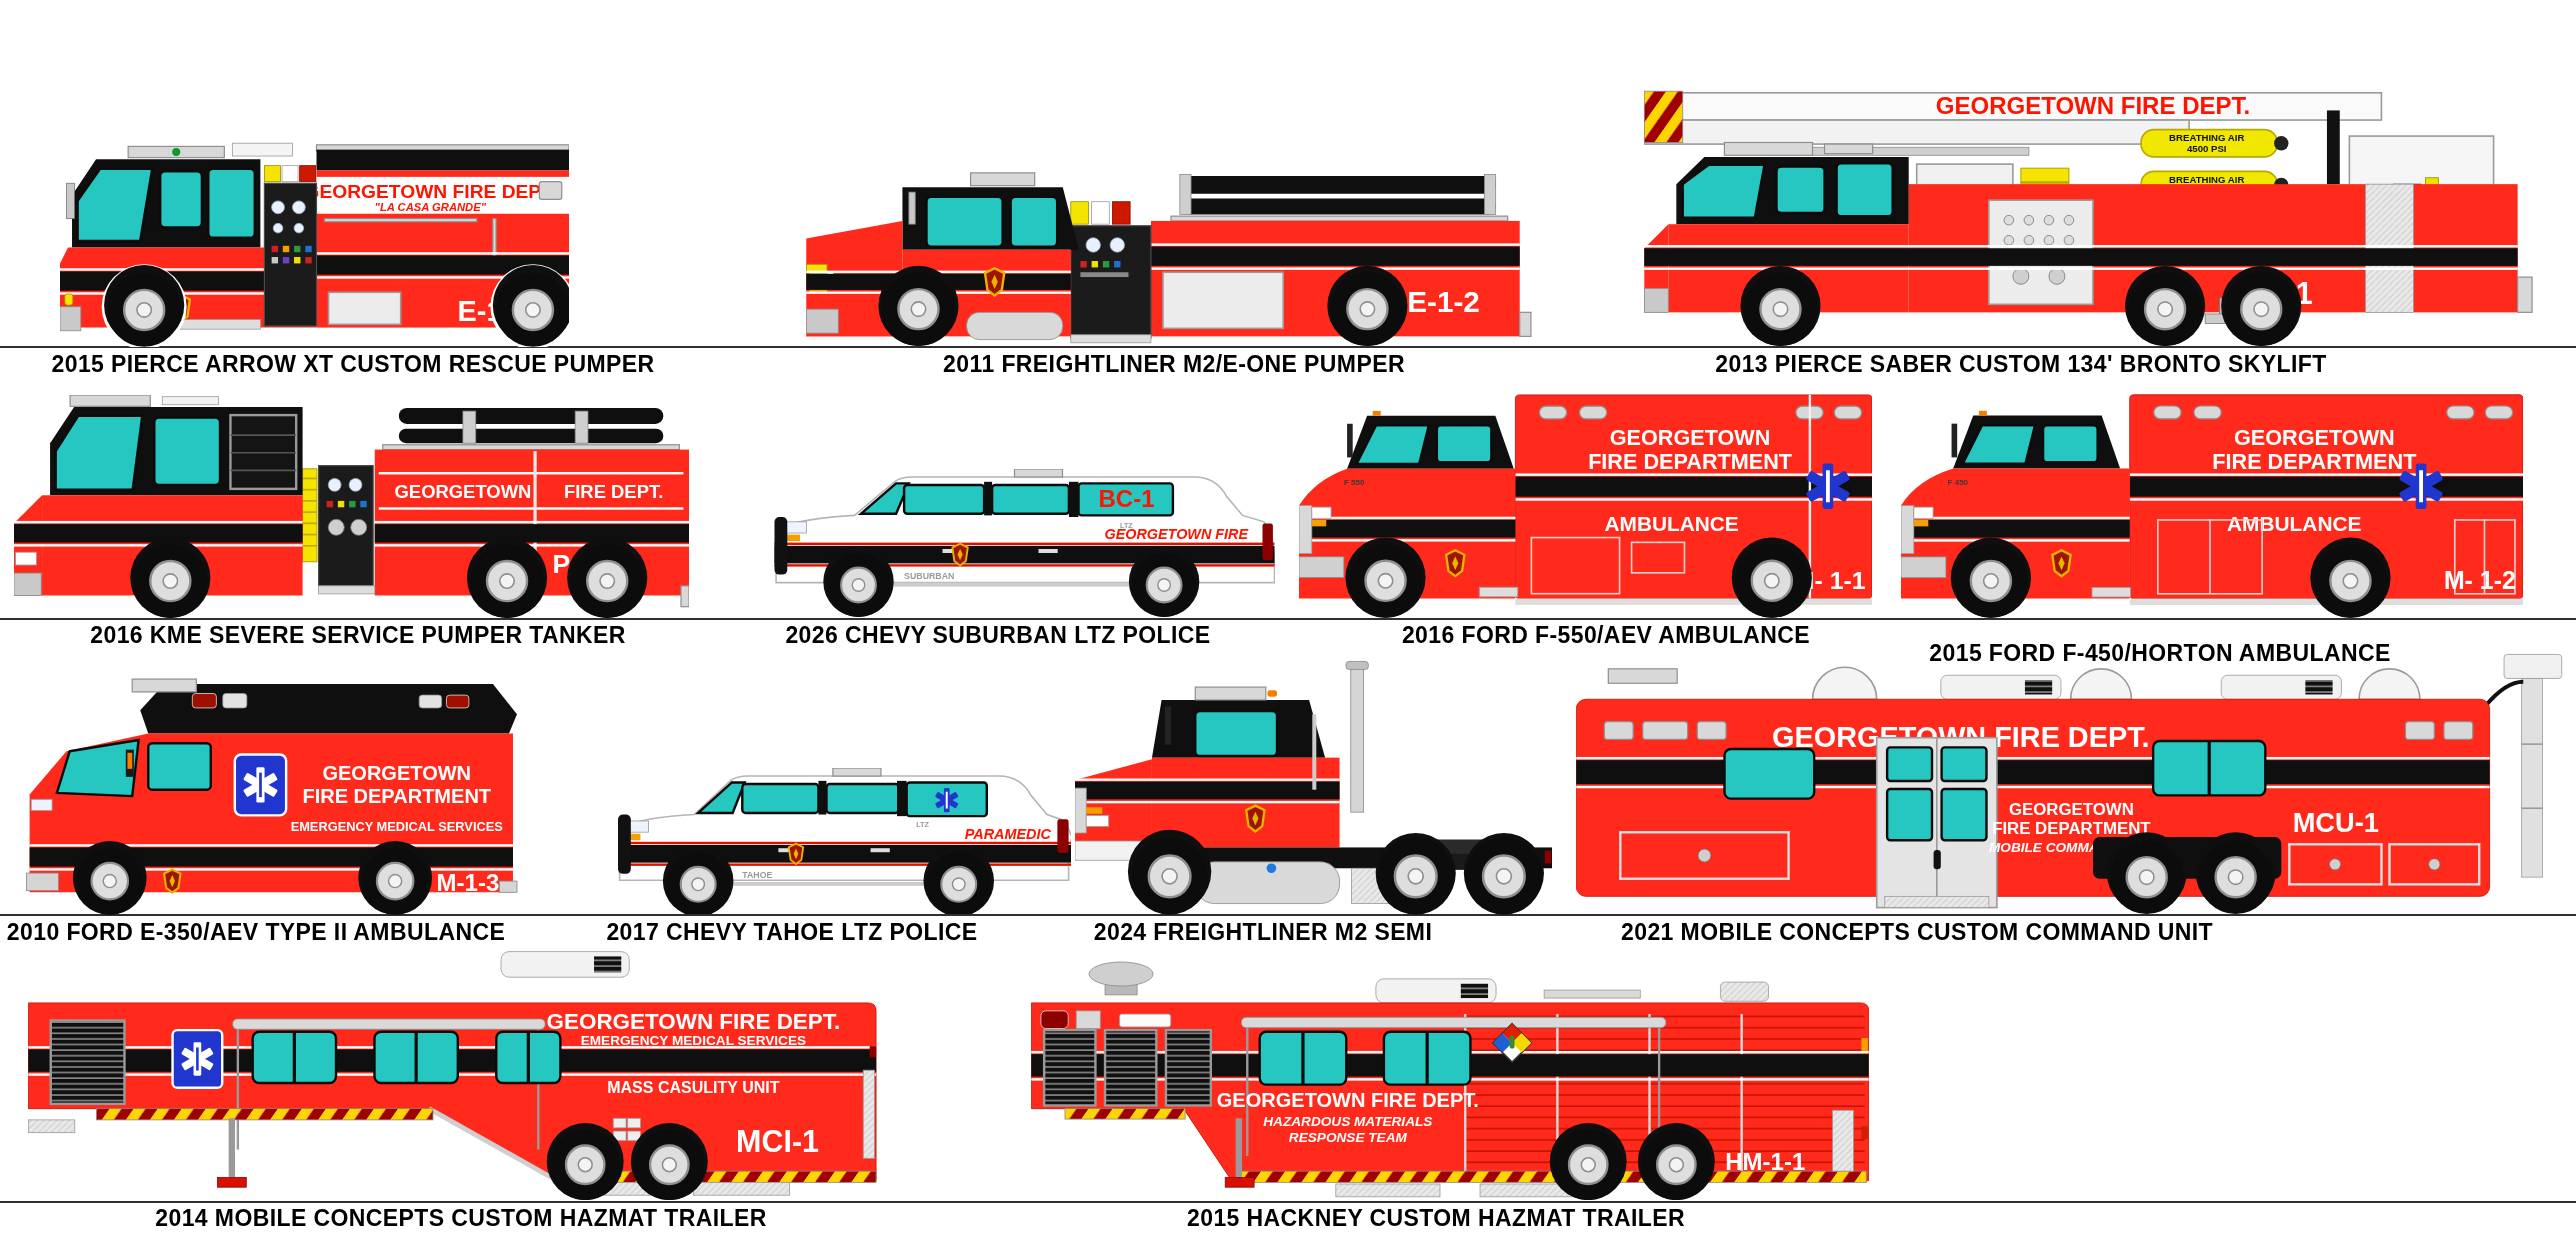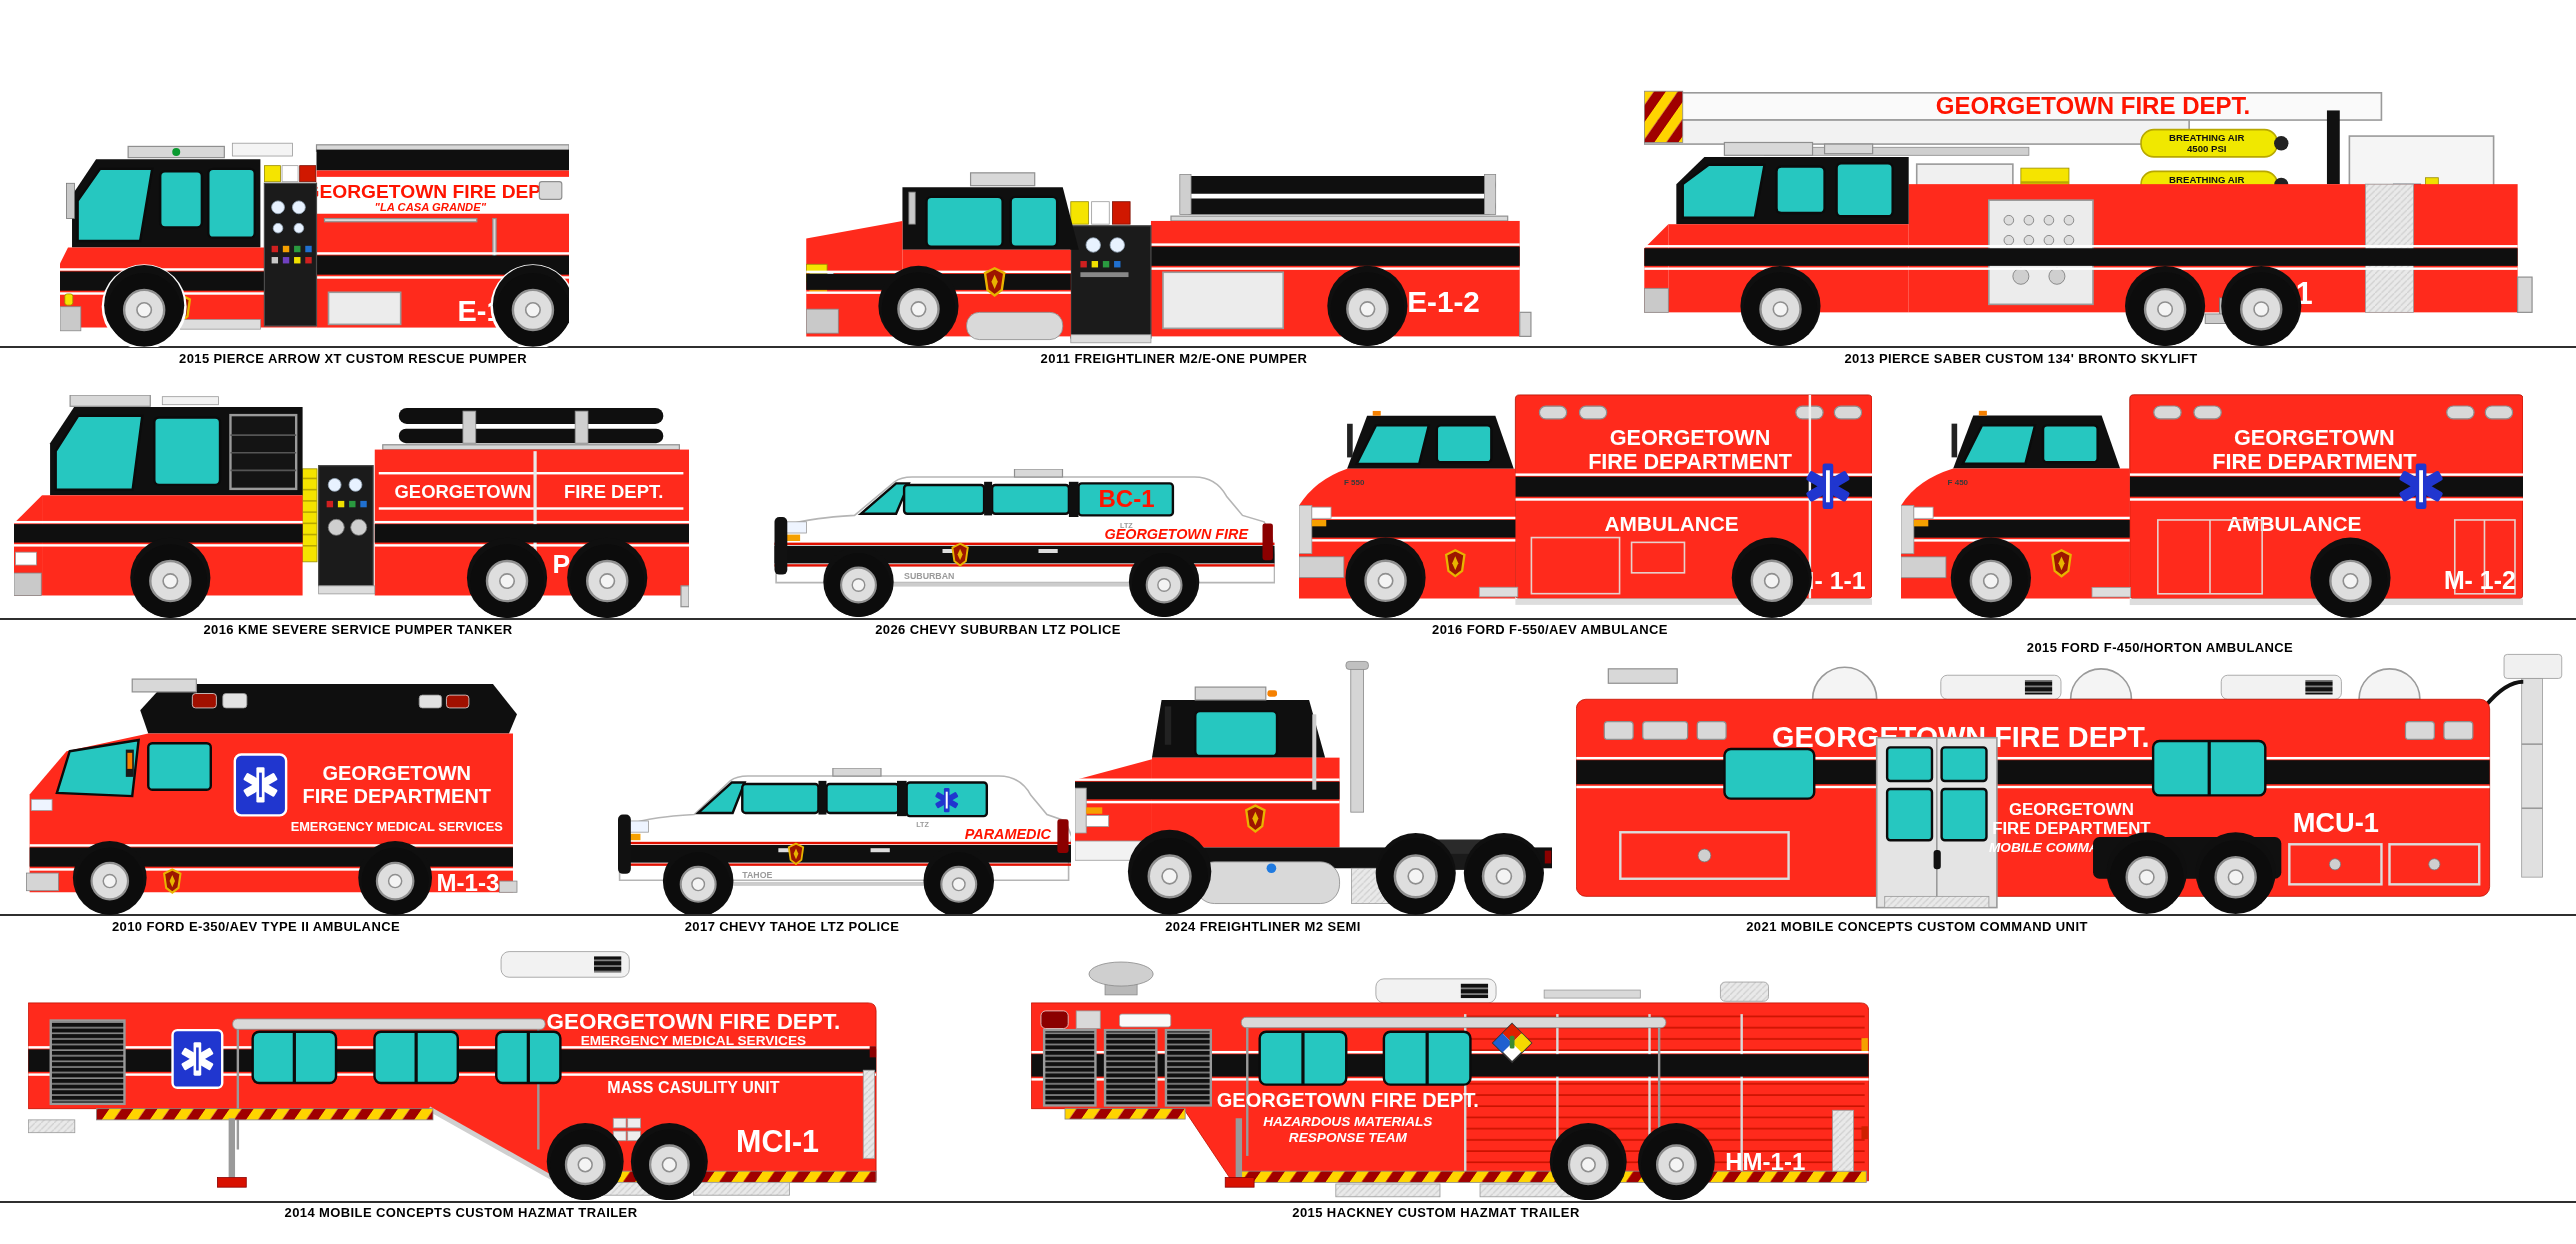--- a/index.html
+++ b/index.html
@@ -2,21 +2,21 @@
 <html style="font-size:13px"><head>
 <meta charset="utf-8">
 <style>
   html,body{margin:0;padding:0;background:#fff;}
   #canvas{position:relative;width:2576px;height:1245px;background:#fff;overflow:hidden;
           font-family:"Liberation Sans",sans-serif;}
   .groundline{position:absolute;left:0;width:2576px;height:1.6px;background:#2f2f2f;}
   .veh{position:absolute;}
   .veh svg{display:block;}
   .cap{position:absolute;transform:translateX(-50%);white-space:nowrap;
-       font-weight:bold;font-size:13px;color:#000;letter-spacing:0.4px;}
+       font-weight:bold;font-size:23px;color:#000;letter-spacing:0.4px;}
   text{font-family:"Liberation Sans",sans-serif;}
   .tw{fill:#ffffff;font-weight:bold;}
   .tr{fill:#ff1400;font-weight:bold;}
   .tg{fill:#9a9a9a;font-weight:bold;}
   .tb{fill:#111;font-weight:bold;}
   .ital{font-style:italic;}
   .red{fill:#ff2a1c;}
   .blk{fill:#0f0f0f;}
   .teal{fill:#26c7c0;stroke:#0b0b0b;stroke-width:3;}
   .sil{fill:#d8d8d8;stroke:#8f8f8f;stroke-width:1.5;}
@@ -778,21 +778,21 @@
           <use href="#wheel"></use>
         </g>
 </svg>
 </div>
 
 <div class="cap" style="left:353px;top:351px">2015 PIERCE ARROW XT CUSTOM RESCUE PUMPER</div>
 <div class="cap" style="left:1174px;top:351px">2011 FREIGHTLINER M2/E-ONE PUMPER</div>
 <div class="cap" style="left:2021px;top:351px">2013 PIERCE SABER CUSTOM 134' BRONTO SKYLIFT</div>
 <div class="cap" style="left:358px;top:622px">2016 KME SEVERE SERVICE PUMPER TANKER</div>
 <div class="cap" style="left:998px;top:622px">2026 CHEVY SUBURBAN LTZ POLICE</div>
-<div class="cap" style="left:1550px;top:622px">2016 FORD F-550/AEV AMBULANCE</div>
+<div class="cap" style="left:1606px;top:622px">2016 FORD F-550/AEV AMBULANCE</div>
 <div class="cap" style="left:2160px;top:640px">2015 FORD F-450/HORTON AMBULANCE</div>
 <div class="cap" style="left:256px;top:919px">2010 FORD E-350/AEV TYPE II AMBULANCE</div>
 <div class="cap" style="left:792px;top:919px">2017 CHEVY TAHOE LTZ POLICE</div>
 <div class="cap" style="left:1263px;top:919px">2024 FREIGHTLINER M2 SEMI</div>
 <div class="cap" style="left:1917px;top:919px">2021 MOBILE CONCEPTS CUSTOM COMMAND UNIT</div>
 <div class="cap" style="left:461px;top:1205px">2014 MOBILE CONCEPTS CUSTOM HAZMAT TRAILER</div>
 <div class="cap" style="left:1436px;top:1205px">2015 HACKNEY CUSTOM HAZMAT TRAILER</div>
 
 </div>
 

